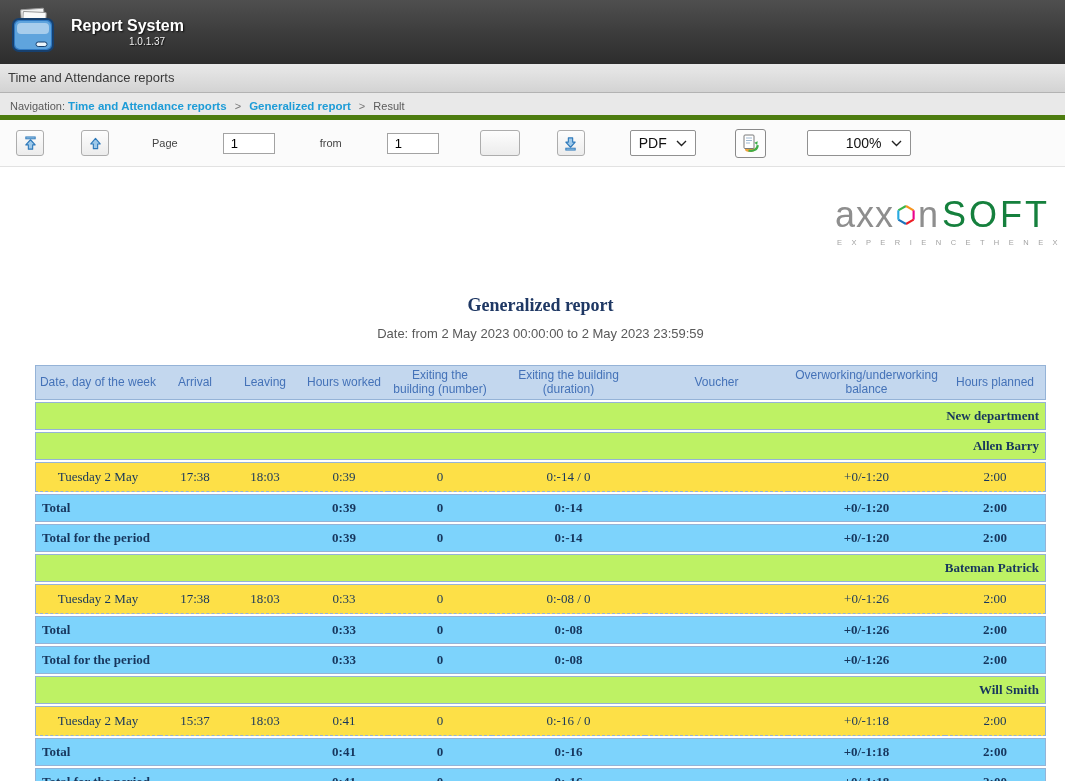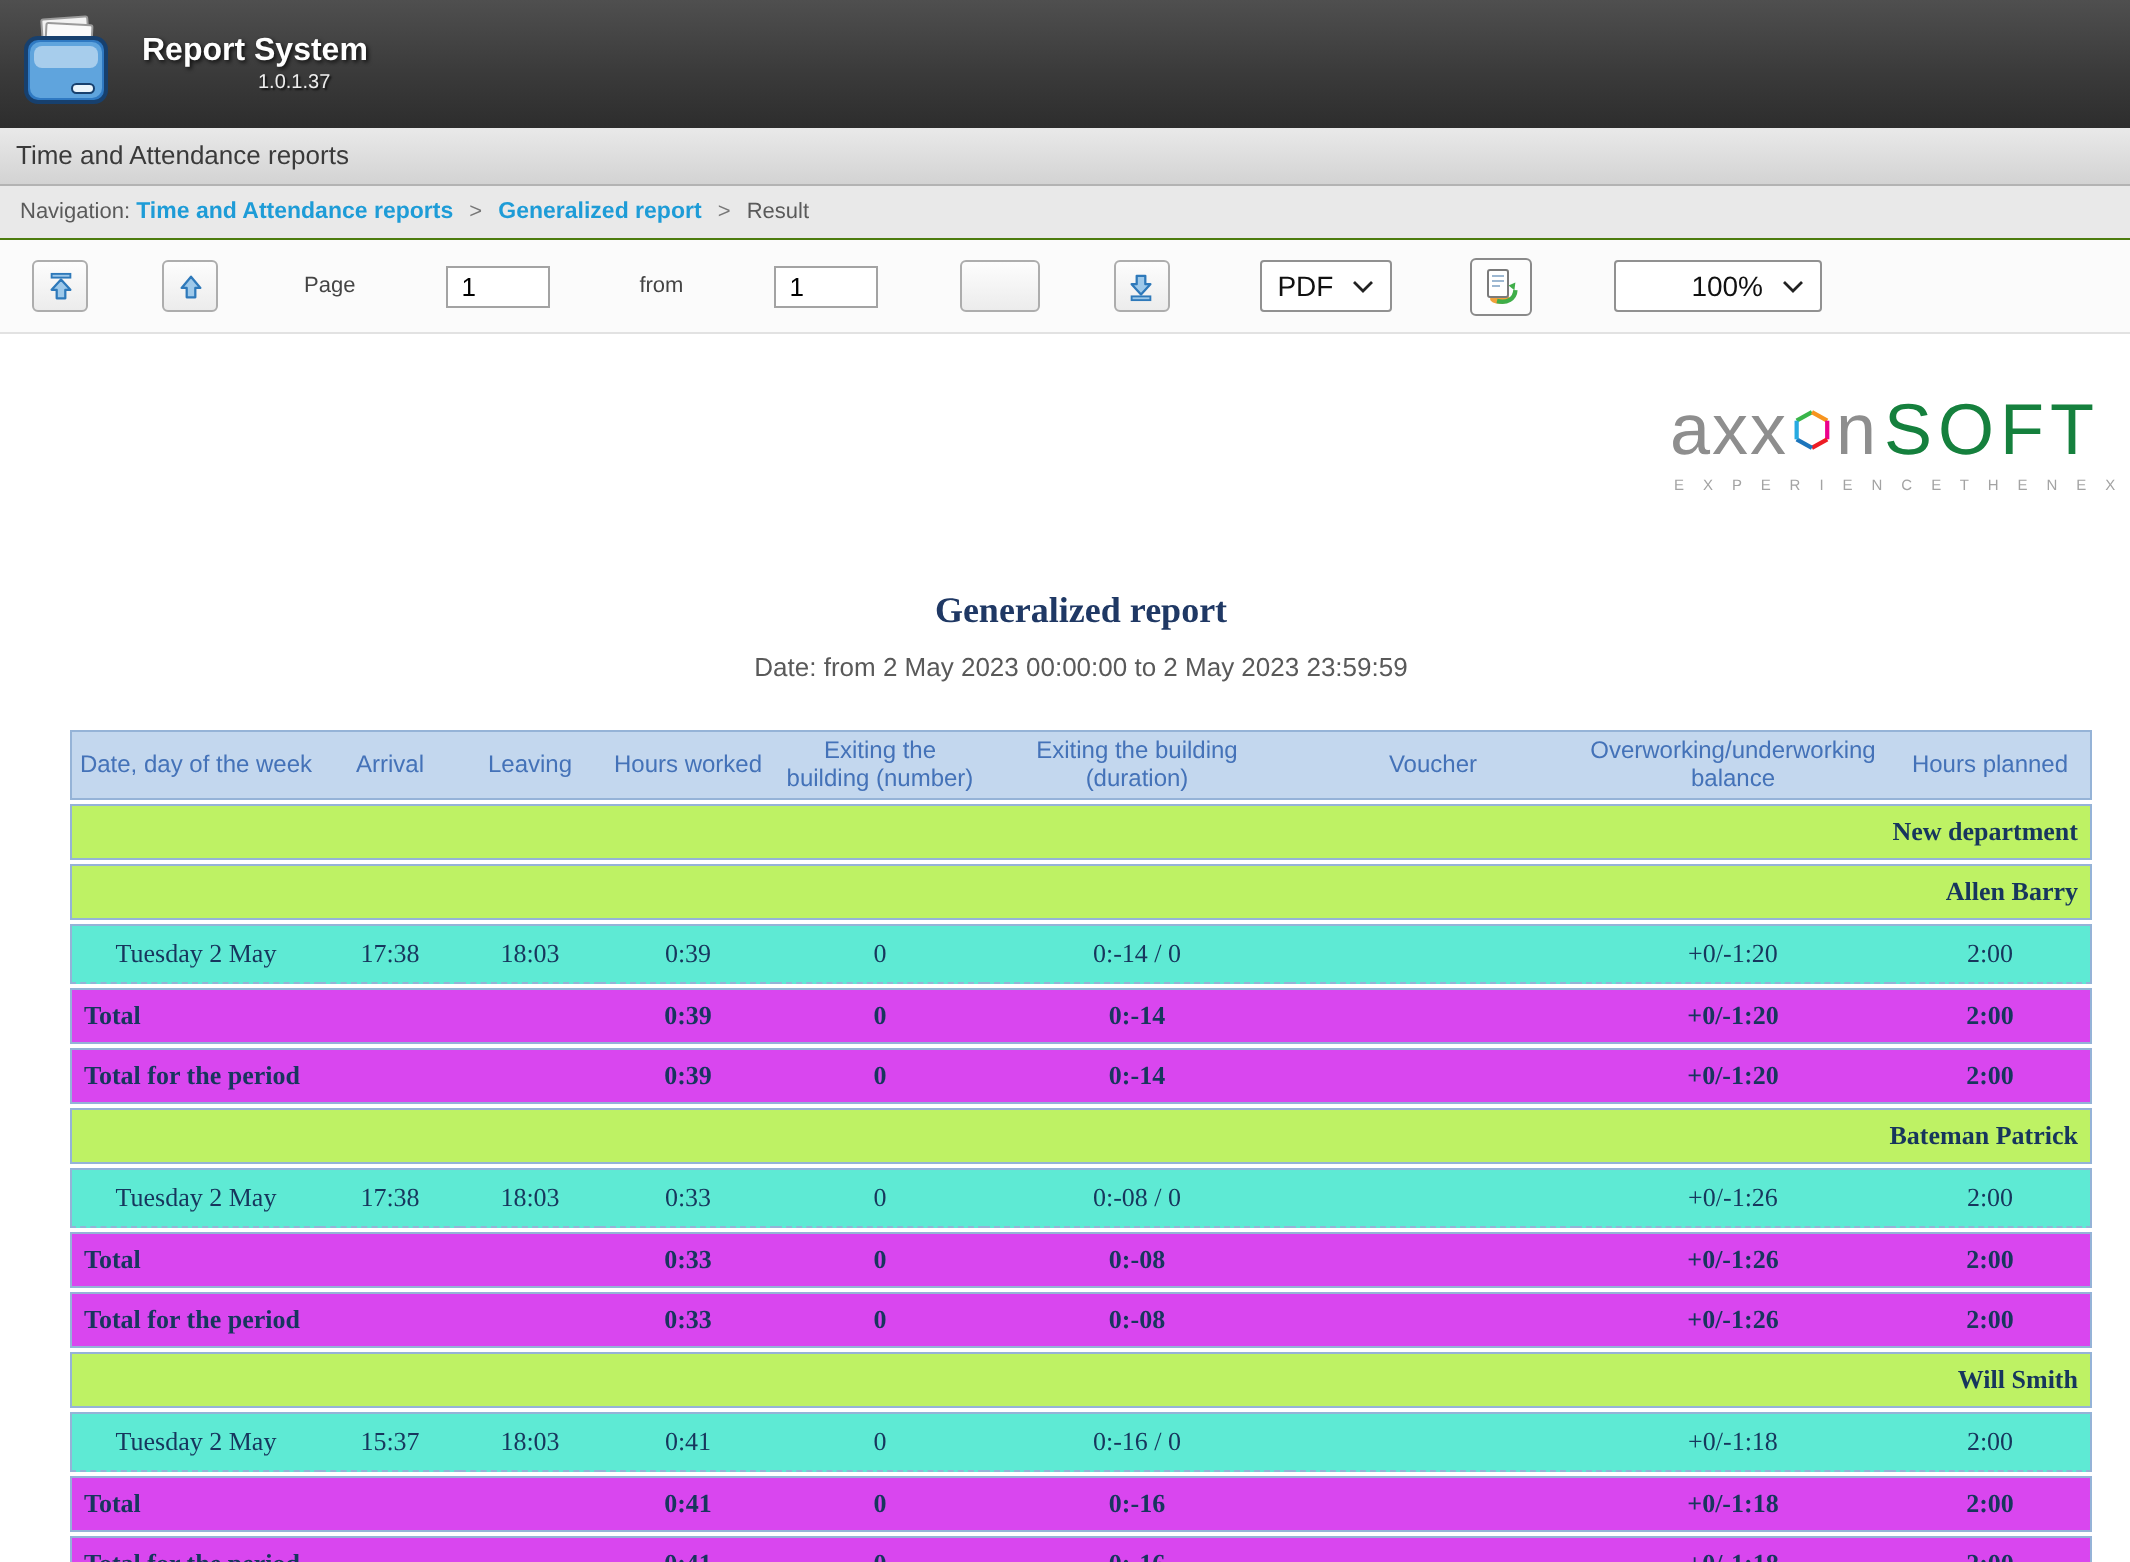--- a/index.html
+++ b/index.html
@@ -13,21 +13,21 @@
   .app-titles { margin-left:12px; }
   .app-title { color:#fff; font-size:16px; font-weight:bold; text-shadow:1px 1px 2px rgba(0,0,0,.8); }
   .app-version { color:#ededed; font-size:10px; margin-left:58px; margin-top:1px; text-shadow:1px 1px 1px rgba(0,0,0,.7); }
 
   
   .section-bar { height:29px; background:linear-gradient(180deg,#e9e9e9,#d3d3d3);
                  border-bottom:1px solid #b3b3b3; line-height:28px; padding-left:8px;
                  font-size:13px; color:#3a3a3a; }
 
   
-  .crumb-bar { height:27px; background:#e9e9e9; border-bottom:1px solid #4d7c0f;
+  .crumb-bar { height:27px; background:#e9e9e9; border-bottom:5px solid #4d7c0f;
                line-height:26px; padding-left:10px; font-size:11px; color:#5a5a5a; }
   .crumb-link { color:#1e9cd7; font-weight:bold; font-size:11.5px; text-decoration:none; cursor:pointer; }
   .crumb-sep { color:#777; padding:0 5px; }
 
   
   .toolbar { height:47px; background:#fbfbfb; border-bottom:1px solid #e2e2e2;
              display:flex; align-items:center; padding-left:16px;gap:29px; }
   .tb-btn { width:28px; height:26px; border:1px solid #adadad; border-radius:3px;
             background:linear-gradient(180deg,#fdfdfd,#ececec); display:flex;
             align-items:center; justify-content:center; cursor:pointer; }
@@ -58,23 +58,23 @@
   
   table.report { border-collapse:separate; border-spacing:0 2px; table-layout:fixed;
                  width:1011px; margin:22px 0 0 35px;
                  font-family:"Liberation Serif",serif; font-size:13px; color:#17365d; }
   .report th, .report td { border-top:1px solid #95b3d7; border-bottom:1px solid #95b3d7; overflow:hidden; }
   .report tr th:first-child, .report tr td:first-child { border-left:1px solid #95b3d7; }
   .report tr th:last-child,  .report tr td:last-child  { border-right:1px solid #95b3d7; }
   .report thead th { background:#c3d7ee; color:#4472b8; font-family:"Liberation Sans",sans-serif;
                      font-size:12px; font-weight:normal; padding:2px 3px; height:32px; line-height:1.2; }
   tr.group-row td { background:#bef264; font-weight:bold; text-align:right; padding:5px 6px; height:27px; }
-  tr.day-row td { background:#5eead4; text-align:center; padding:6px 3px; height:29px;
+  tr.day-row td { background:#fde047; text-align:center; padding:6px 3px; height:29px;
                   border-bottom-style:dashed; }
-  tr.total-row td { background:#d946ef; font-weight:bold; padding:5px 3px; height:27px; text-align:center; }
+  tr.total-row td { background:#7dd3fc; font-weight:bold; padding:5px 3px; height:27px; text-align:center; }
   tr.total-row td.lbl { text-align:left; padding-left:6px; }
 </style>
 </head>
 <body>
 
 <div class="app-header">
   <span class="app-icon">
     <svg width="52" height="52" viewBox="0 0 52 52">
       <rect x="14" y="3" width="23" height="13" rx="1" fill="#f2f2f2" stroke="#9a9a9a" transform="rotate(-4 25 9)"></rect>
       <rect x="16" y="6" width="23" height="11" rx="1" fill="#fafafa" stroke="#9a9a9a" transform="rotate(3 27 11)"></rect>

